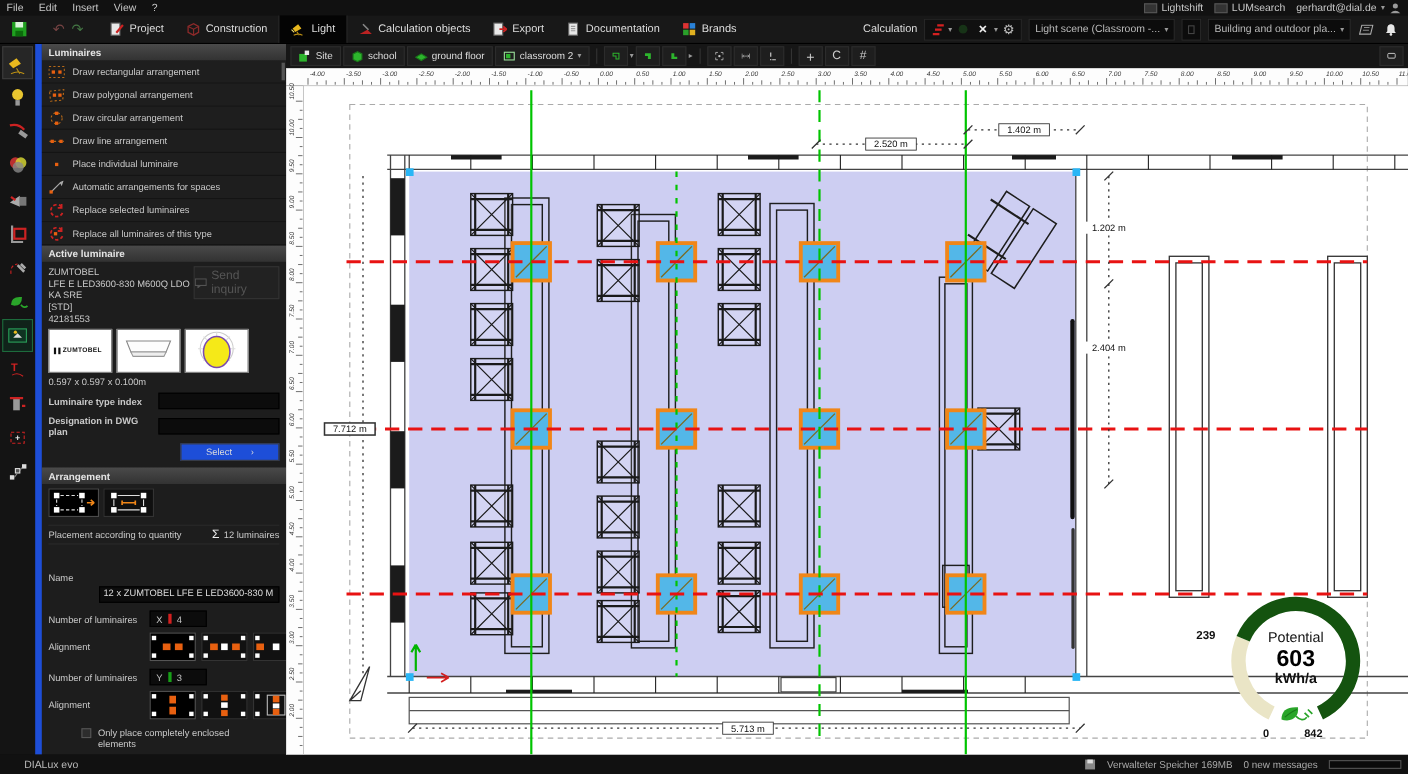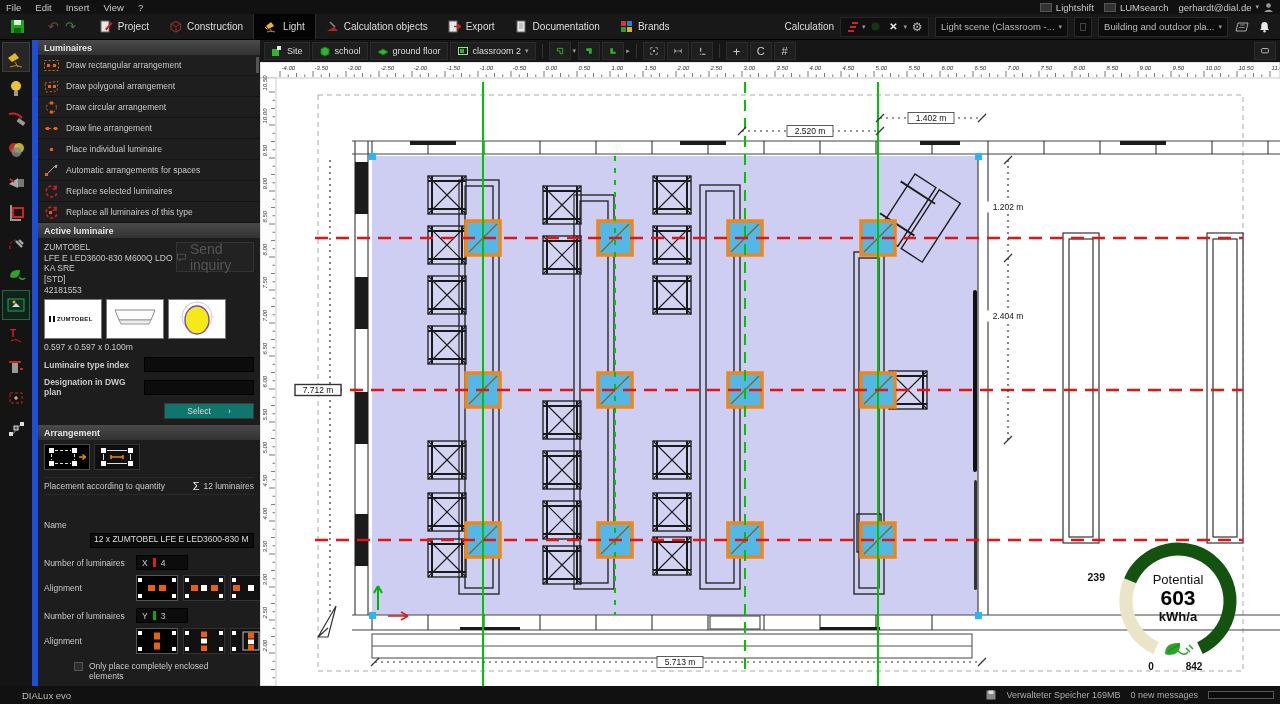--- a/index.html
+++ b/index.html
@@ -46,30 +46,30 @@
   .tool-list { display:flex; flex-direction:column; position:relative; }
   .tool-item { height:21px; display:flex; align-items:center; gap:7px; padding:0 4px 0 6px;
     background:#1e1e1e; border-bottom:1px solid #141414; font-size:8.5px; color:#c9c9c9; cursor:pointer; }
   .tool-ic { width:15px; height:13px; flex:0 0 auto; }
   .scrollnub { position:absolute; right:1px; top:2px; width:3px; height:16px; background:#555; }
 
   .al-body { padding:4px 6px 2px 6px; font-size:8.5px; color:#c9c9c9; }
   .al-top { display:flex; }
   .al-names { flex:1; line-height:1.25; }
   .sendbtn { width:78px; height:30px; background:#222; border:1px solid #333; color:#555;
-    font-size:14px; display:flex; align-items:center; justify-content:center; gap:4px; }
+    font-size:11px; display:flex; align-items:center; justify-content:center; gap:4px; }
   .thumbs { display:flex; gap:4px; margin-top:4px; }
   .thumb { width:58px; height:40px; background:#fff; border:1px solid #777; position:relative; overflow:hidden; }
   .dims { margin-top:3px; font-size:8.5px; }
   .fieldrow { display:flex; align-items:center; margin-top:5px; gap:4px;font-weight:bold; }
   .fieldrow label { width:96px; flex:0 0 auto; }
   .tinput { flex:1; height:15px; background:#0c0c0c; border:1px solid #000; color:#ddd;
     font-size:8.5px; padding:0 3px; }
   .selrow { display:flex; justify-content:flex-end; margin:6px 0 4px; }
-  .selbtn { width:90px; height:16px; background:#0f766e; border:1px solid #3a3a3a; color:#ddd;
+  .selbtn { width:90px; height:16px; background:#1d4ed8; border:1px solid #3a3a3a; color:#ddd;
     font-size:8.5px; display:flex; align-items:center; justify-content:center; gap:17px; cursor:pointer; }
 
   .arr-body { padding:4px 6px 0 6px; font-size:8.5px; color:#c9c9c9; }
   .arr-modes { display:flex; gap:4px; }
   .modebtn { width:46px; height:26px; background:#0f0f0f; border:1px solid #333;
     display:flex; align-items:center; justify-content:center; cursor:pointer; }
   .modebtn.active { background:#000; border-color:#4a4a4a; }
   .qty-row { display:flex; align-items:center; margin-top:7px; border-top:1px solid #2a2a2a; border-bottom:1px solid #2a2a2a; height:18px; }
   .qty-row .sig { margin-left:auto; font-size:11px; color:#eee; padding-right:4px; }
   .name-row { display:flex; align-items:center; gap:4px; margin-top:6px; }

